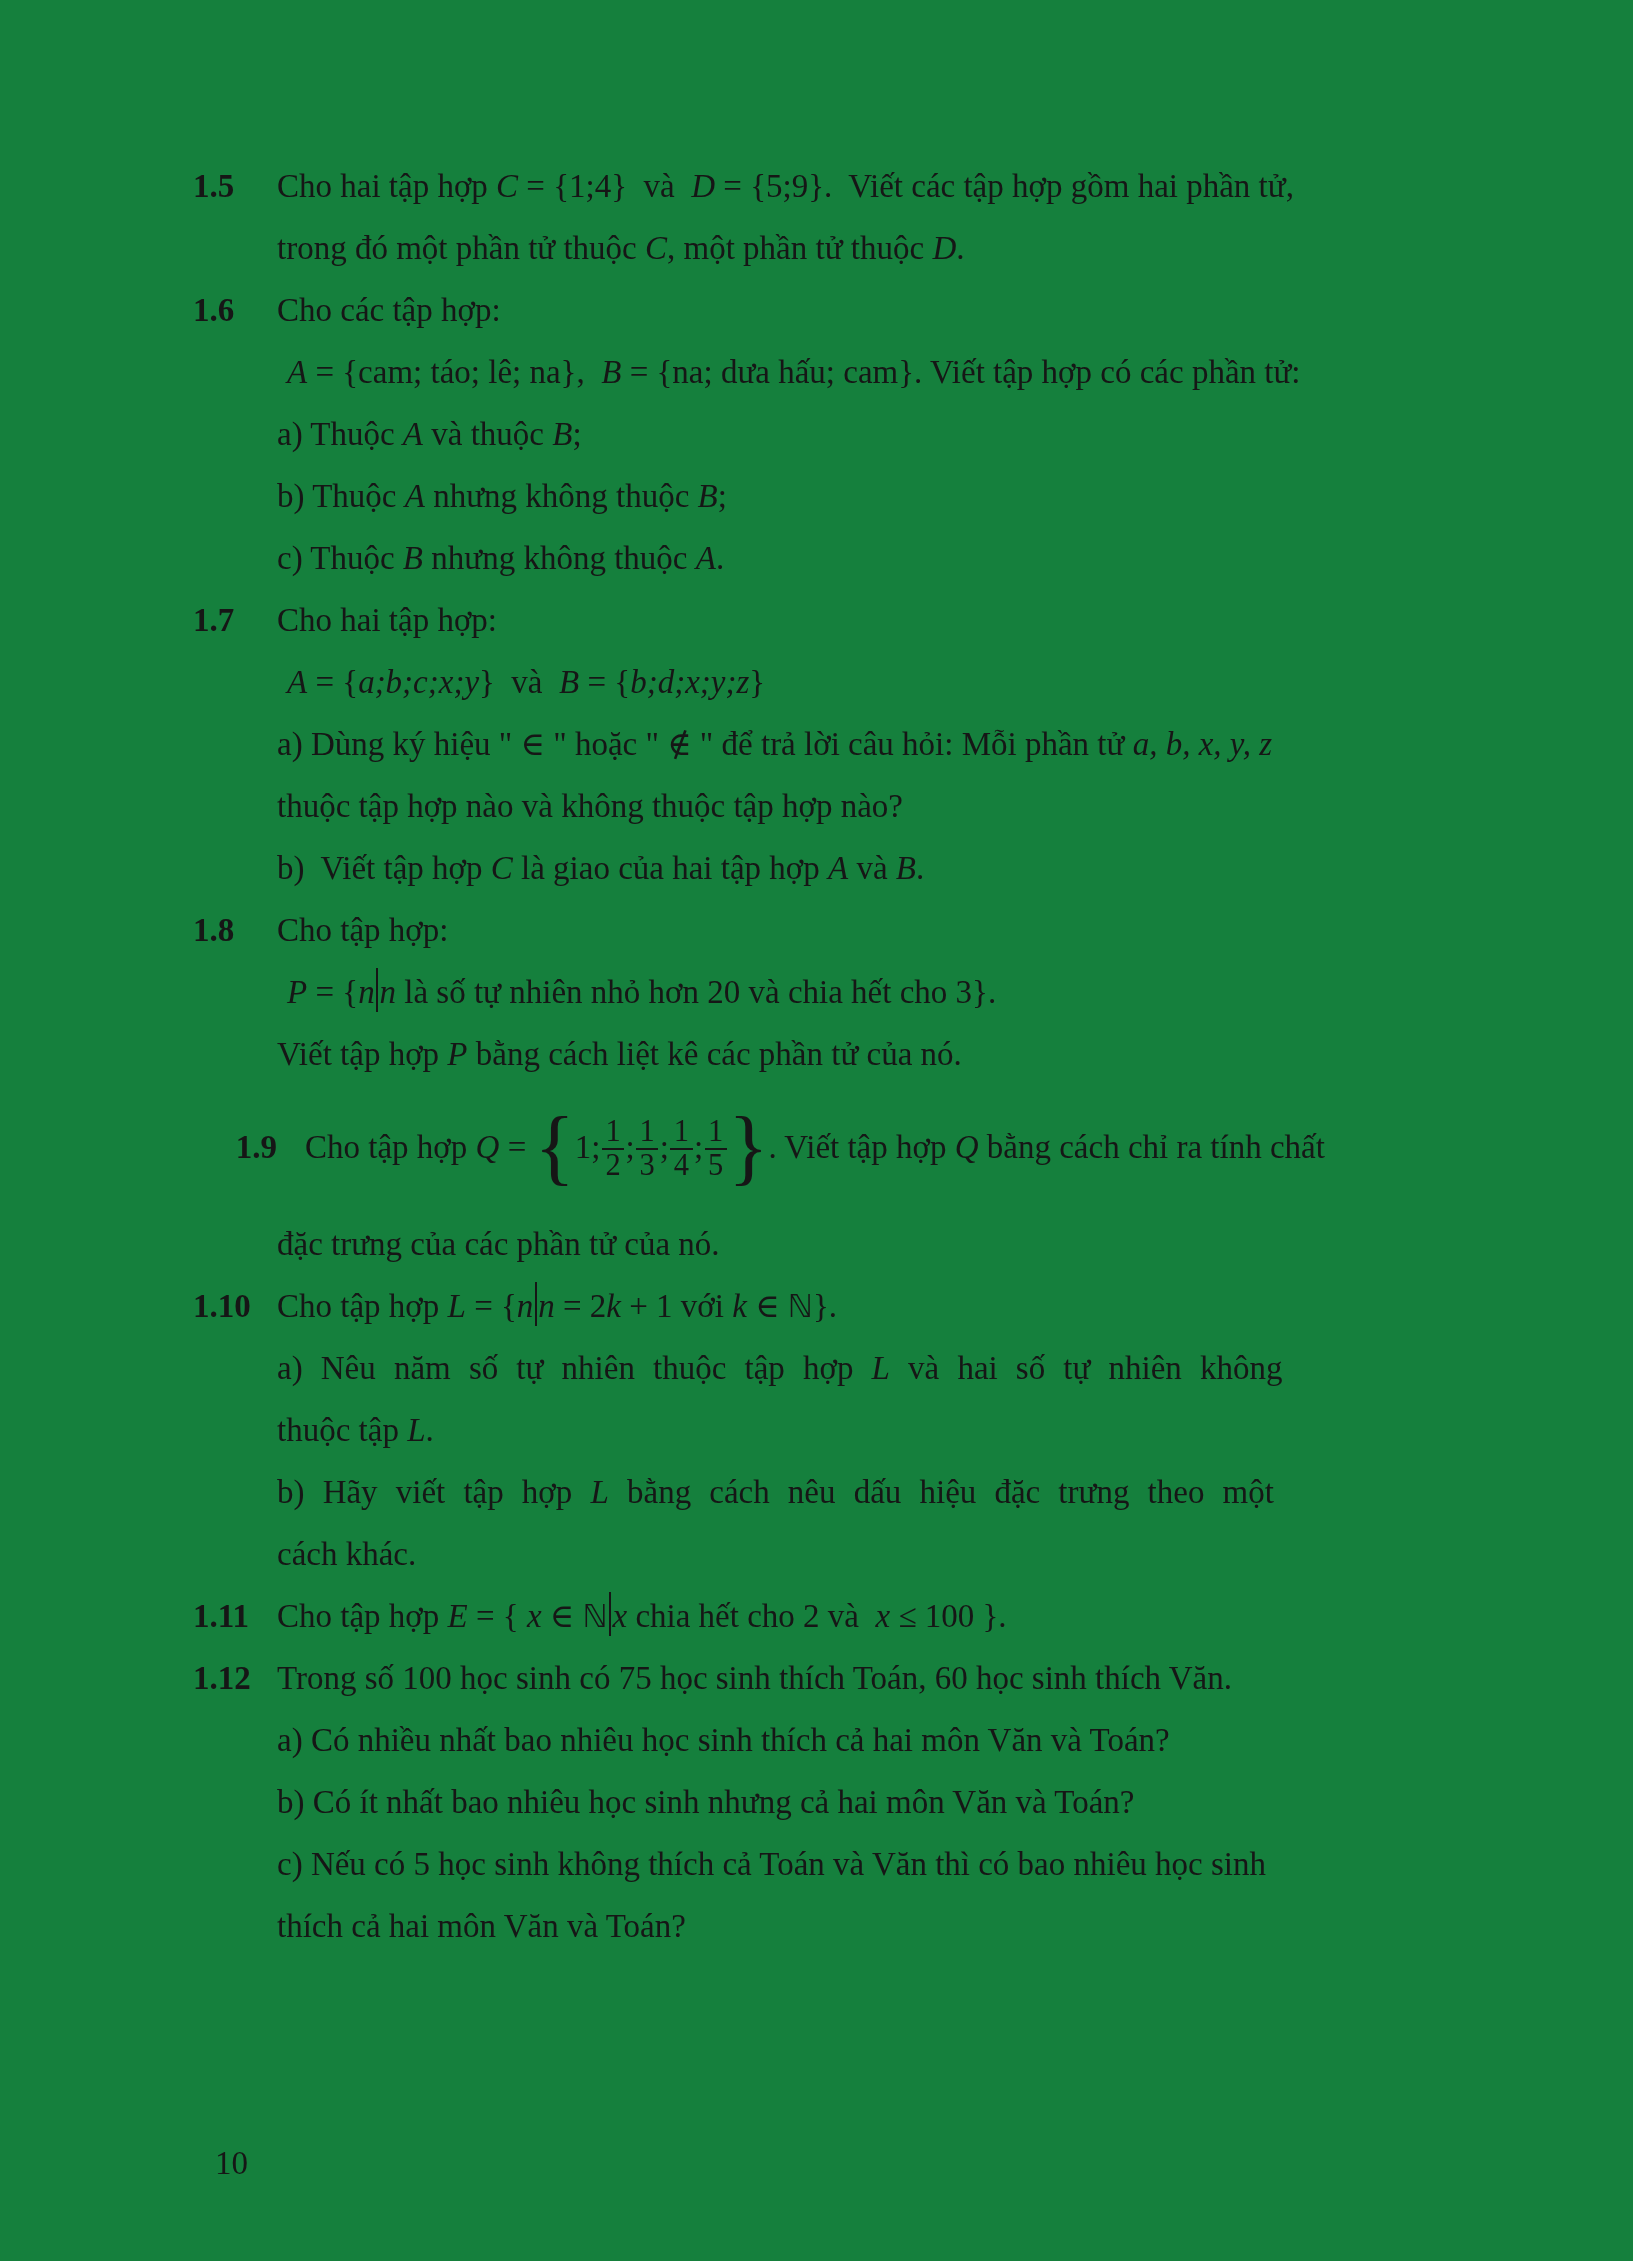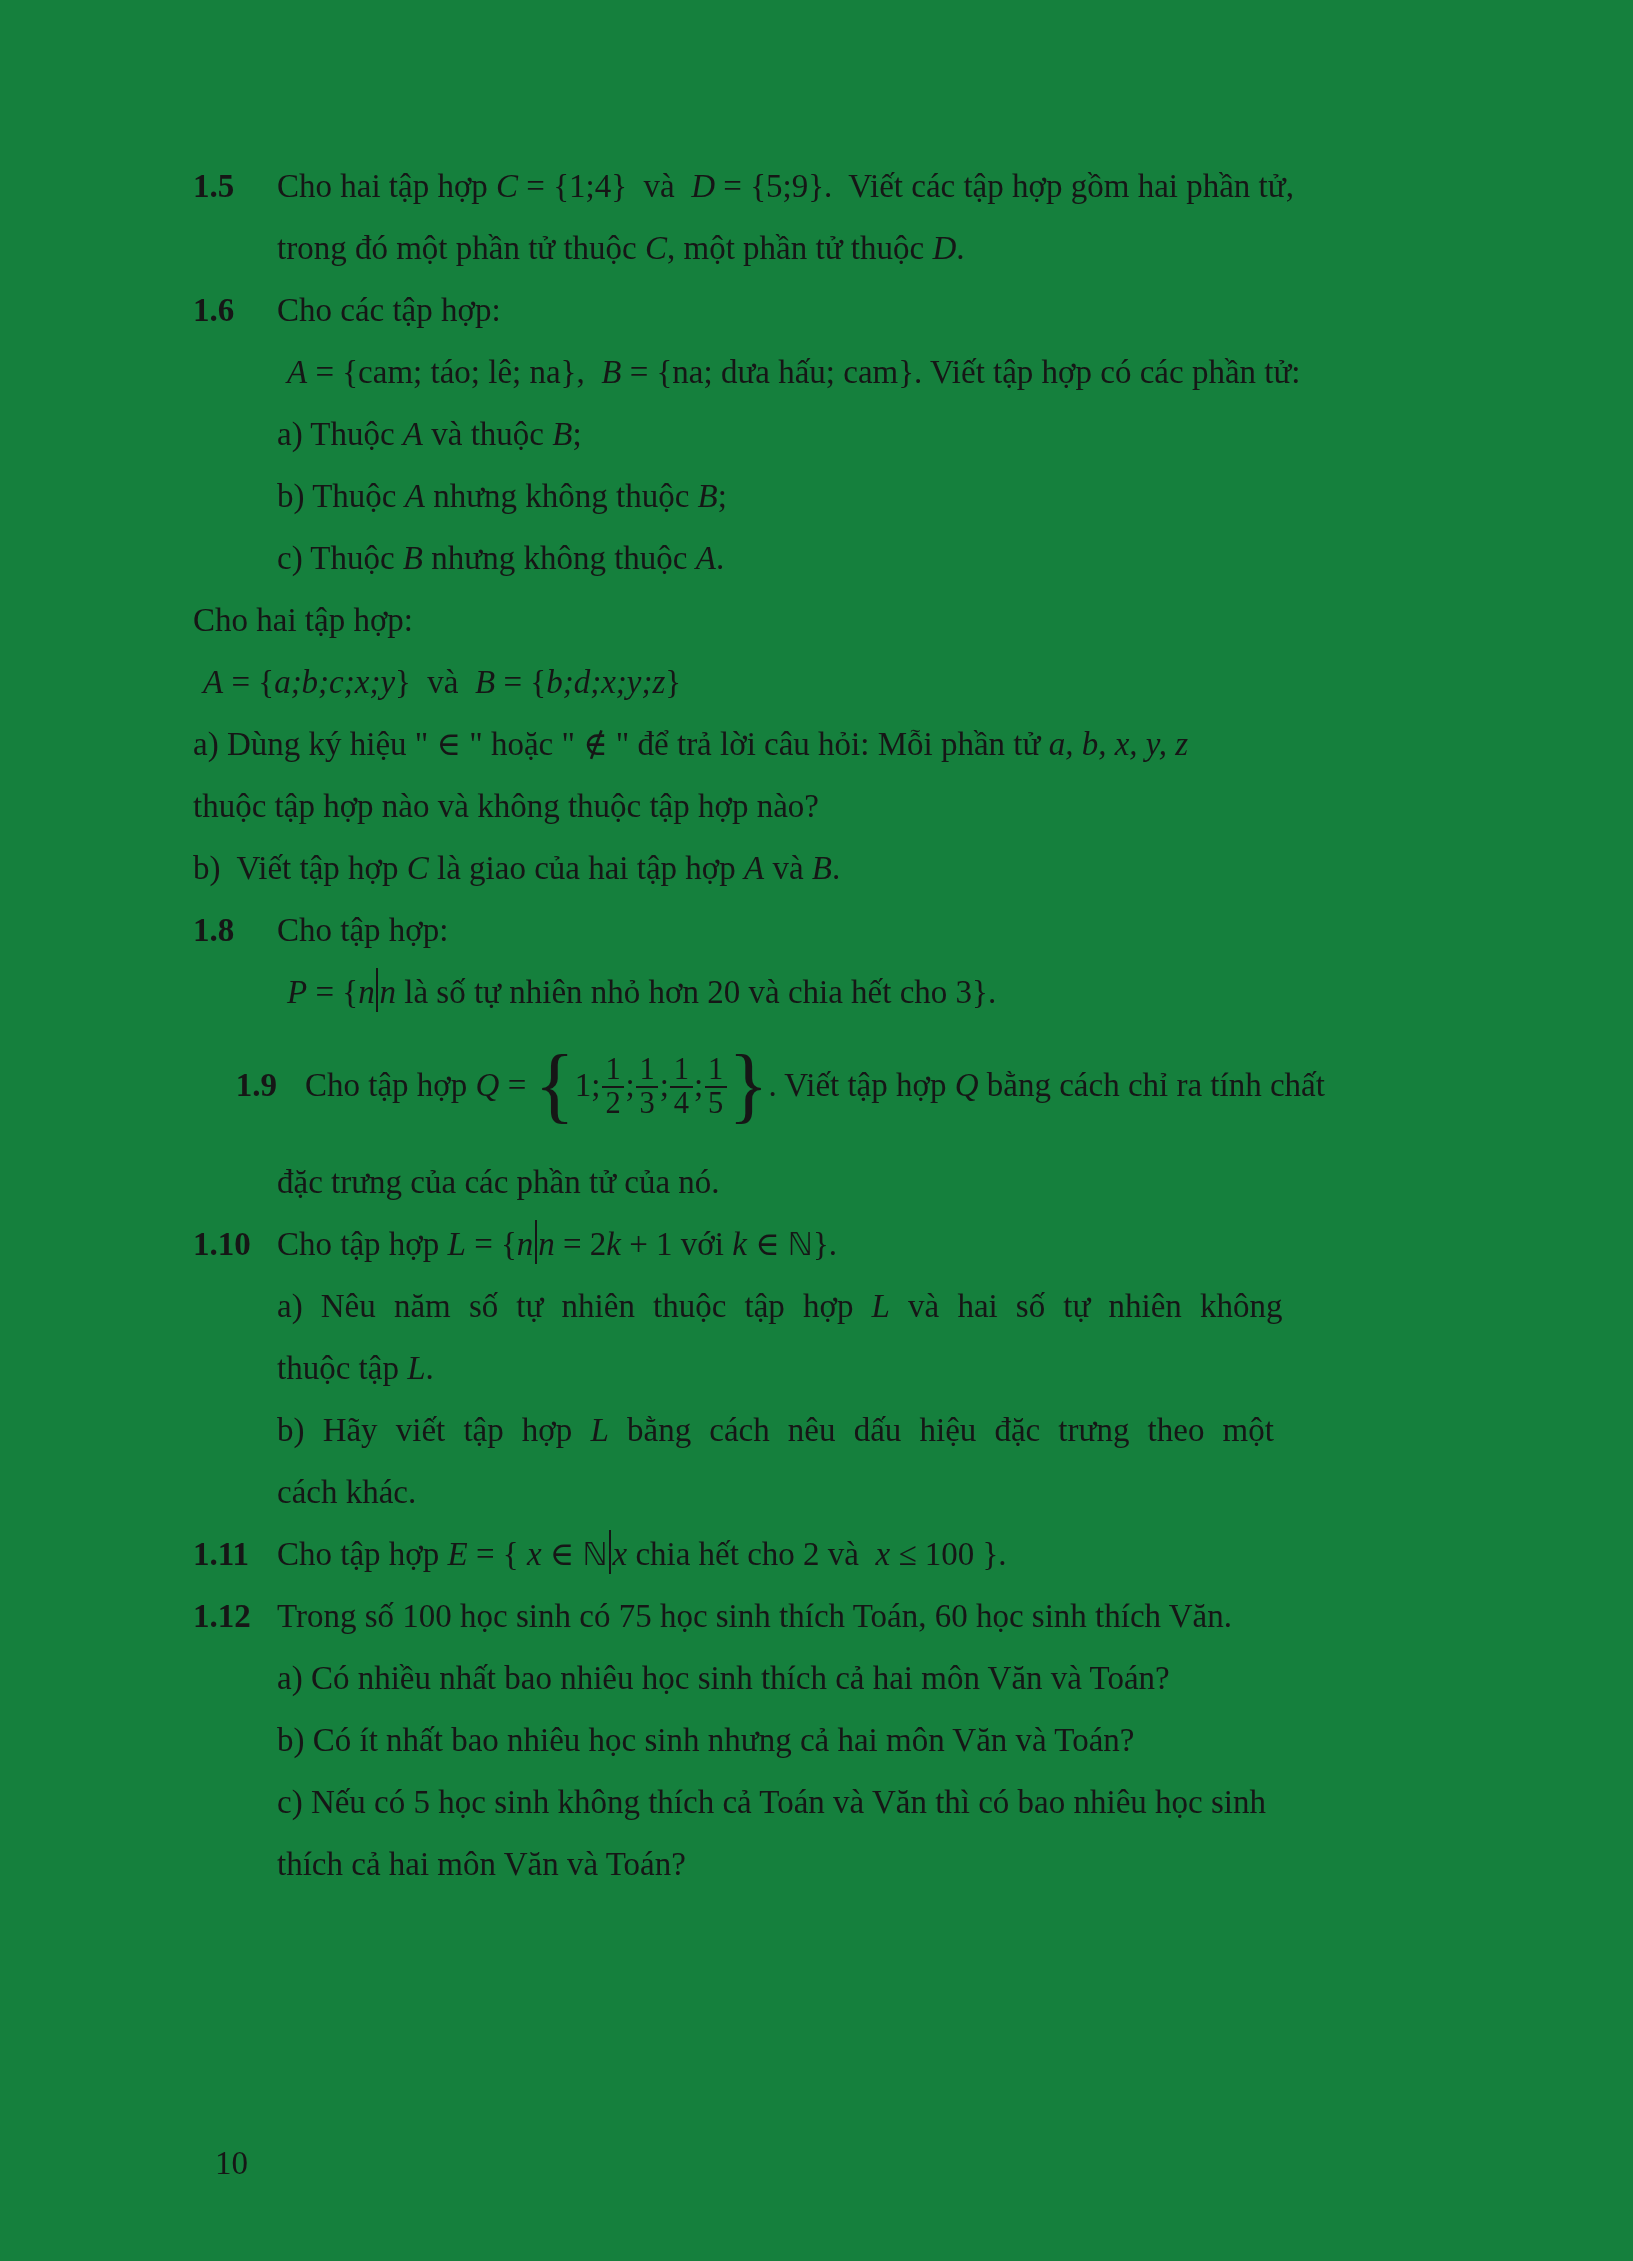--- a/index.html
+++ b/index.html
@@ -45,33 +45,35 @@
         <div class="exlabel">1.6</div>
         <div>
           <div class="line"><span>Cho các tập hợp:</span></div>
           <div class="line formula"><span class="mi">A</span><span> = {cam; táo; lê; na},  </span><span class="mi">B</span><span> = {na; dưa hấu; cam}. Viết tập hợp có các phần tử:</span></div>
           <div class="line"><span>a) Thuộc </span><span class="mi">A</span><span> và thuộc </span><span class="mi">B</span><span>;</span></div>
           <div class="line"><span>b) Thuộc </span><span class="mi">A</span><span> nhưng không thuộc </span><span class="mi">B</span><span>;</span></div>
           <div class="line"><span>c) Thuộc </span><span class="mi">B</span><span> nhưng không thuộc </span><span class="mi">A</span><span>.</span></div>
         </div>
       </div>
       <div class="ex">
+        <div class="exlabel">1.7</div>
         <div>
           <div class="line"><span>Cho hai tập hợp:</span></div>
           <div class="line formula"><span class="mi">A</span><span> = {</span><span class="mi">a;b;c;x;y</span><span>}  và  </span><span class="mi">B</span><span> = {</span><span class="mi">b;d;x;y;z</span><span>}</span></div>
           <div class="line"><span>a) Dùng ký hiệu " ∈ " hoặc " ∉ " để trả lời câu hỏi: Mỗi phần tử </span><span class="mi">a, b, x, y, z</span></div>
           <div class="line"><span>thuộc tập hợp nào và không thuộc tập hợp nào?</span></div>
           <div class="line"><span>b)  Viết tập hợp </span><span class="mi">C</span><span> là giao của hai tập hợp </span><span class="mi">A</span><span> và </span><span class="mi">B</span><span>.</span></div>
         </div>
       </div>
       <div class="ex">
         <div class="exlabel">1.8</div>
         <div>
           <div class="line"><span>Cho tập hợp:</span></div>
           <div class="line formula"><span class="mi">P</span><span> = {</span><span class="mi">n</span><span class="sbar"></span><span class="mi">n</span><span> là số tự nhiên nhỏ hơn 20 và chia hết cho 3}.</span></div>
+          <div class="line"><span>Viết tập hợp </span><span class="mi">P</span><span> bằng cách liệt kê các phần tử của nó.</span></div>
         </div>
       </div>
       <div class="ex">
         <div class="exlabel tall">1.9</div>
         <div>
           <div class="line tall"><span>Cho tập hợp </span><span class="mi">Q</span><span> = </span><span class="brace">{</span><span>1;</span><span class="frac"><span class="fr-n">1</span><span class="fr-d">2</span></span><span>;</span><span class="frac"><span class="fr-n">1</span><span class="fr-d">3</span></span><span>;</span><span class="frac"><span class="fr-n">1</span><span class="fr-d">4</span></span><span>;</span><span class="frac"><span class="fr-n">1</span><span class="fr-d">5</span></span><span class="brace">}</span><span>. Viết tập hợp </span><span class="mi">Q</span><span> bằng cách chỉ ra tính chất</span></div>
           <div class="line"><span>đặc trưng của các phần tử của nó.</span></div>
         </div>
       </div>
       <div class="ex">

